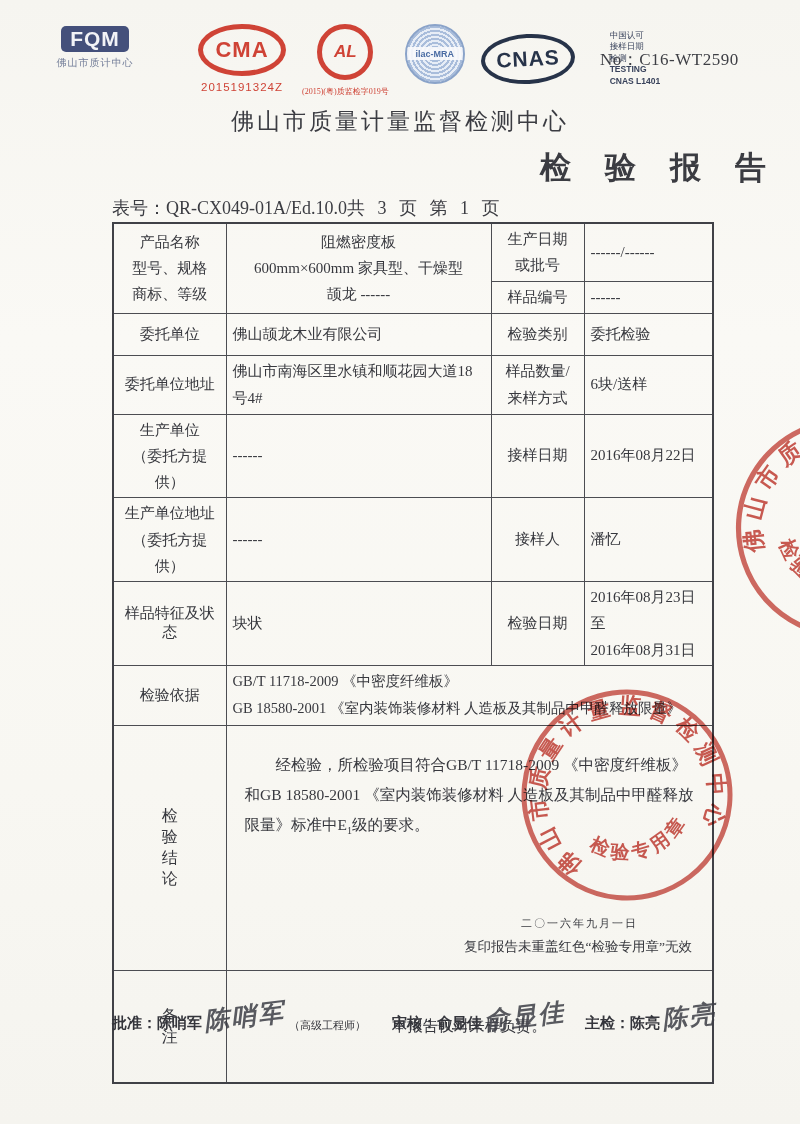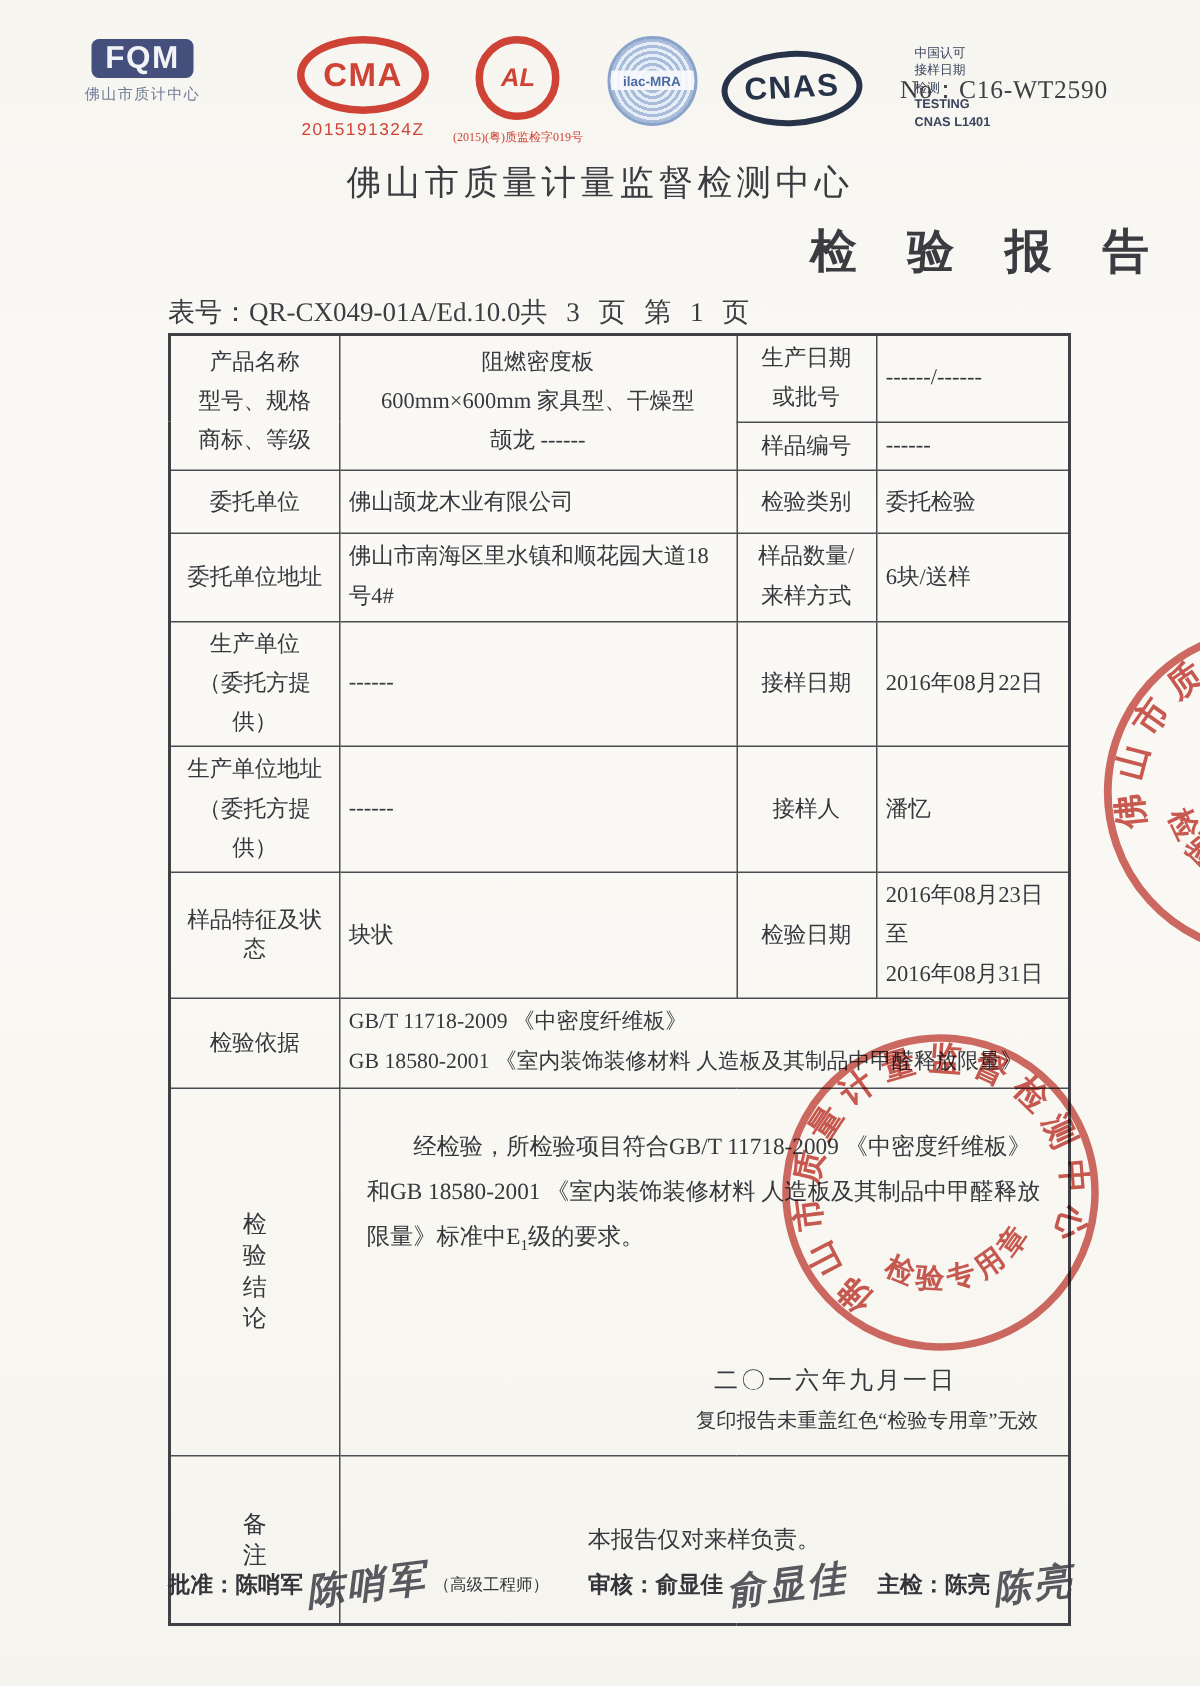--- a/index.html
+++ b/index.html
@@ -63,26 +63,26 @@
   .mline div{line-height:1.75;}
   tr.r1a{height:56px;} tr.r1b{height:32px;}
   tr.r2{height:42px;} tr.r3{height:56px;} tr.r4{height:53px;} tr.r5{height:51px;}
   tr.r6{height:52px;} tr.r7{height:58px;} tr.r8{height:240px;} tr.r9{height:113px;}
   .basis div{line-height:1.9;font-size:14.5px;}
   .vlabel{height:100%;display:flex;flex-direction:column;align-items:center;justify-content:space-around;
     padding:20px 0;font-size:16px;}
   td.conclusion-cell{vertical-align:top;padding:0;}
   .conc-inner{display:flex;flex-direction:column;height:240px;box-sizing:border-box;padding:22px 10px 10px 12px;}
   .conc-body{margin:0;text-indent:2em;line-height:1.95;font-size:15.5px;}
-  .conc-date{margin-top:auto;align-self:flex-end;margin-right:58px;font-size:16px;letter-spacing:2px;}
+  .conc-date{margin-top:auto;align-self:flex-end;margin-right:58px;font-size:11px;letter-spacing:2px;}
   .conc-note{align-self:flex-end;margin-right:4px;margin-top:7px;margin-bottom:2px;font-size:13.5px;}
   td.remark-cell{text-align:center;font-size:15.5px;}
   sub{font-size:10px;}
   
-  .sign-row{position:absolute;top:1040px;left:112px;width:650px;display:flex;align-items:center;
+  .sign-row{position:absolute;top:1000px;left:112px;width:650px;display:flex;align-items:flex-end;
     font-size:15px;font-weight:bold;color:#34353b;white-space:nowrap;}
   .sig{font-size:25px;font-weight:600;font-style:italic;transform:rotate(-7deg);display:inline-block;
     margin:0 2px;opacity:.85;color:#3d3e46;letter-spacing:2px;}
   .sig-title{font-weight:normal;font-size:11px;margin-left:2px;}
   .gap1{width:18px;} .gap2{width:26px;}
   
   .stamp{position:absolute;pointer-events:none;mix-blend-mode:multiply;opacity:.88;}
   .stamp-main{left:512px;top:680px;transform:rotate(-16deg);}
   .stamp-edge{left:726px;top:408px;transform:rotate(26deg);}
 </style>

